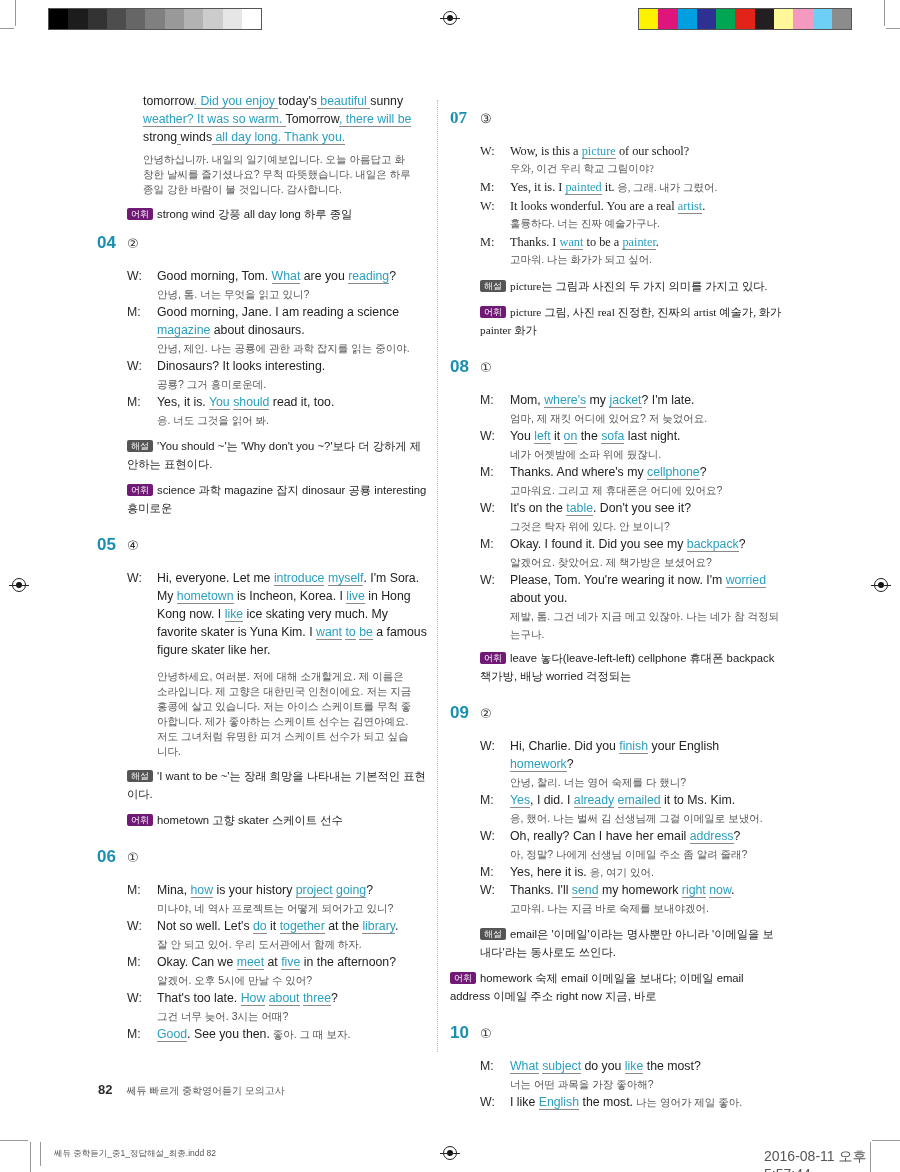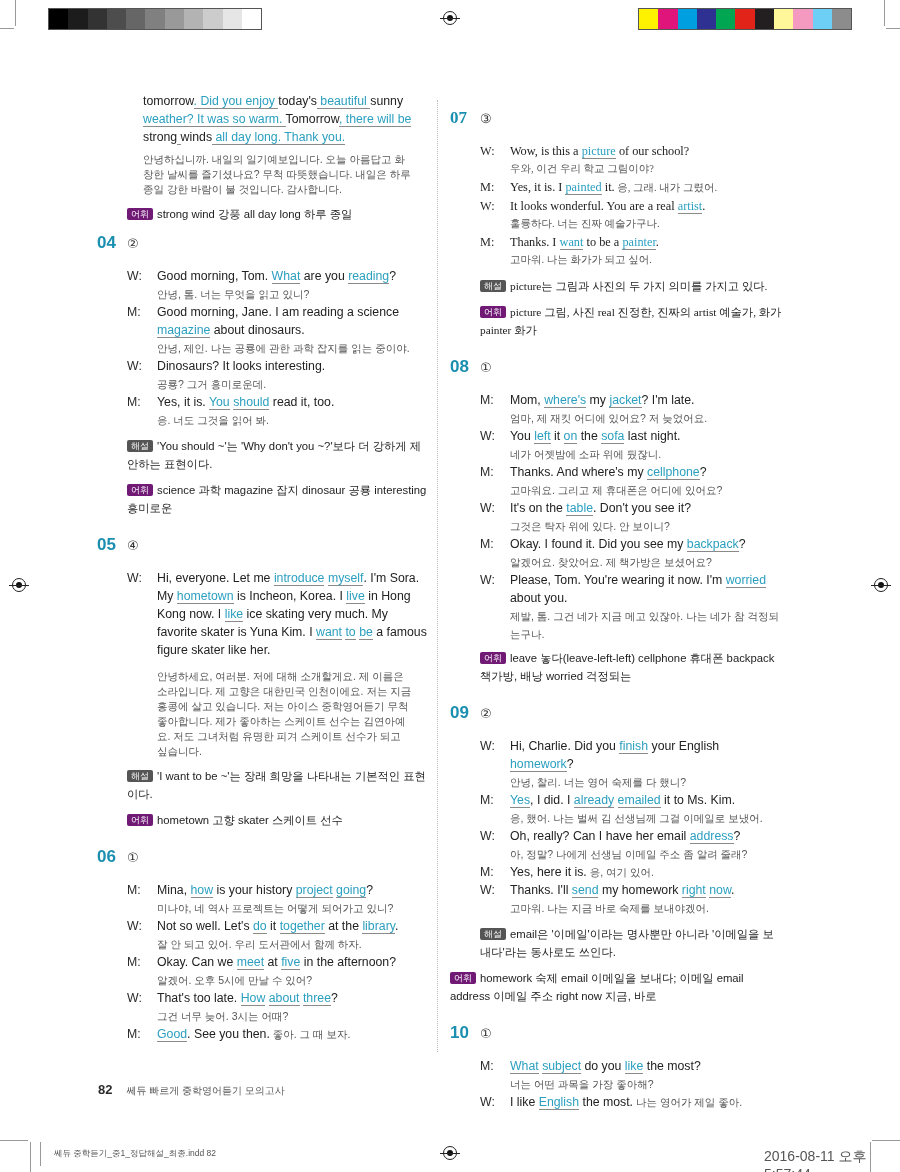--- a/index.html
+++ b/index.html
@@ -128,21 +128,21 @@
       </div>
       <div class="block" style="margin-left: 0px;">
         <div class="qhead">
           <span class="qnum">05</span>
           <span class="qans">④</span>
         </div>
         <div class="dlg line" style="margin-left: 30px;">
           <span class="spk">W:</span>
           <div class="en"><span>Hi, everyone. Let me </span><span class="hl">introduce</span><span> </span><span class="hl">myself</span><span>. I'm Sora. My </span><span class="hl">hometown</span><span> is Incheon, Korea. I </span><span class="hl">live</span><span> in Hong Kong now. I </span><span class="hl">like</span><span> ice skating very much. My favorite skater is Yuna Kim. I </span><span class="hl">want</span><span> </span><span class="hl">to</span><span> </span><span class="hl">be</span><span> a famous figure skater like her.</span></div>
         </div>
-        <div class="kr-para" style="margin-left: 60px; margin-top: 10px;">안녕하세요, 여러분. 저에 대해 소개할게요. 제 이름은 소라입니다. 제 고향은 대한민국 인천이에요. 저는 지금 홍콩에 살고 있습니다. 저는 아이스 중학영어듣기 무척 좋아합니다. 제가 좋아하는 스케이트 선수는 김연아예요. 저도 그녀처럼 유명한 피겨 스케이트 선수가 되고 싶습니다.</div>
+        <div class="kr-para" style="margin-left: 60px; margin-top: 10px;">안녕하세요, 여러분. 저에 대해 소개할게요. 제 이름은 소라입니다. 제 고향은 대한민국 인천이에요. 저는 지금 홍콩에 살고 있습니다. 저는 아이스 스케이트를 무척 좋아합니다. 제가 좋아하는 스케이트 선수는 김연아예요. 저도 그녀처럼 유명한 피겨 스케이트 선수가 되고 싶습니다.</div>
         <div class="note" style="margin-left: 30px; margin-top: 8px;"><span class="tag gray">해설</span><span>'I want to be ~'는 장래 희망을 나타내는 기본적인 표현이다.</span></div>
         <div class="note" style="margin-left: 30px;"><span class="tag blue">어휘</span><span>hometown 고향 skater 스케이트 선수</span></div>
       </div>
       <div class="block" style="margin-left: 0px;">
         <div class="qhead">
           <span class="qnum">06</span>
           <span class="qans">①</span>
         </div>
         <div class="dlg line" style="margin-left: 30px;">
           <span class="spk">M:</span>

